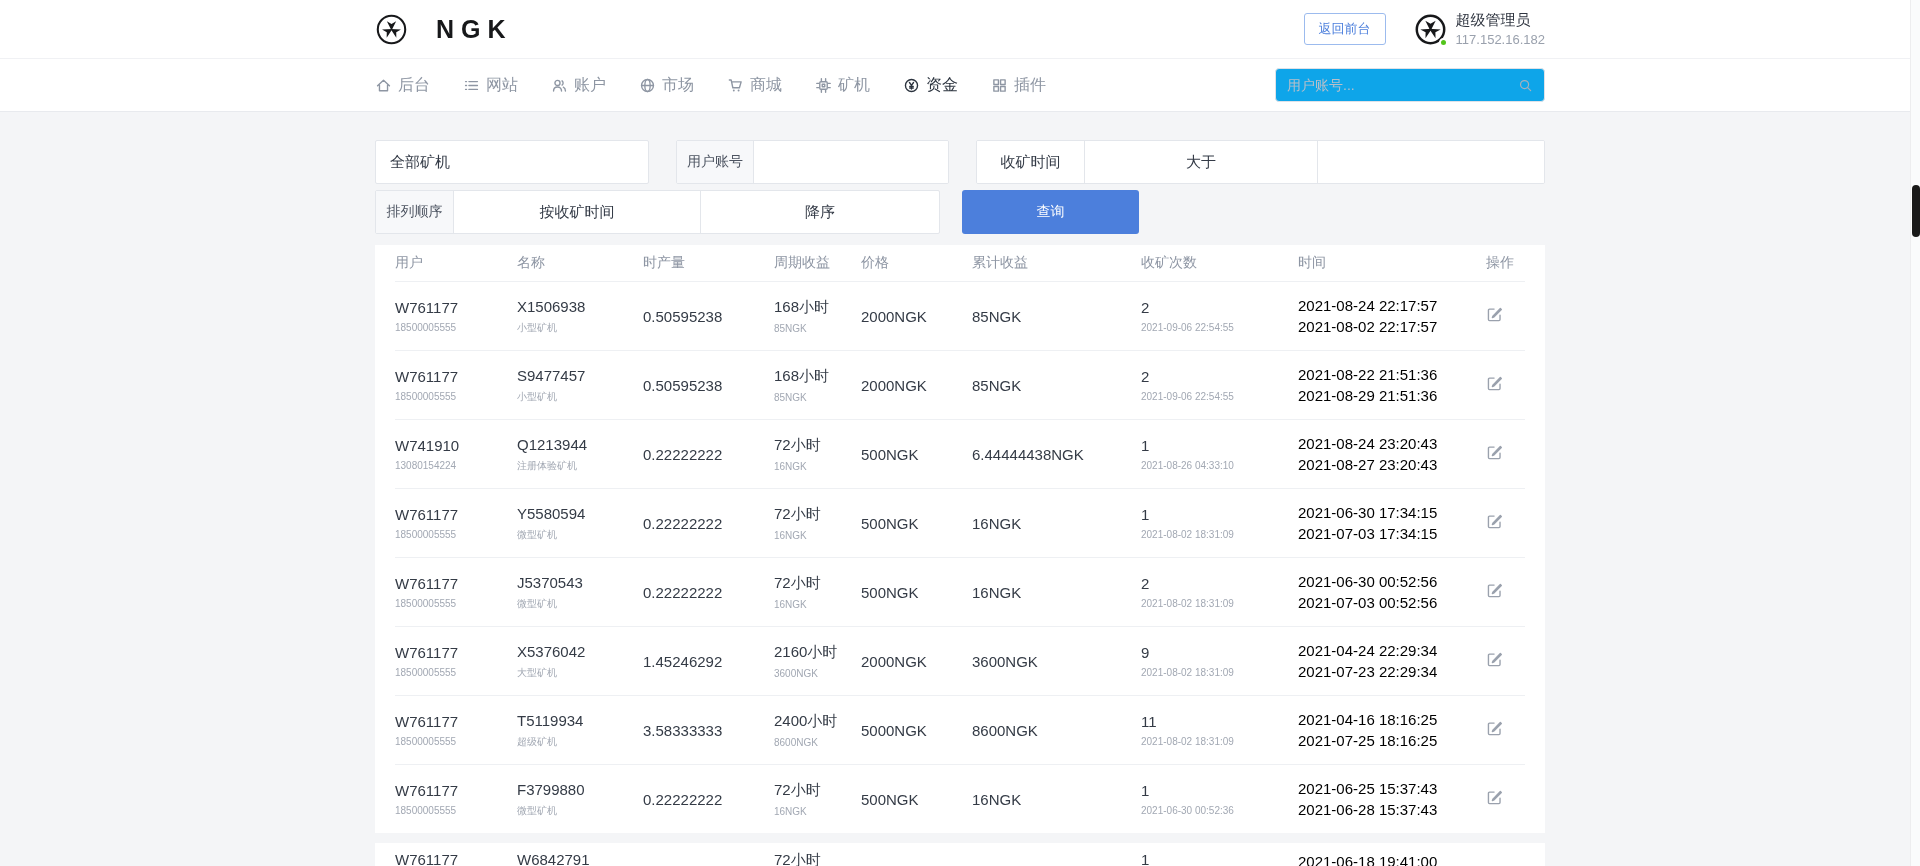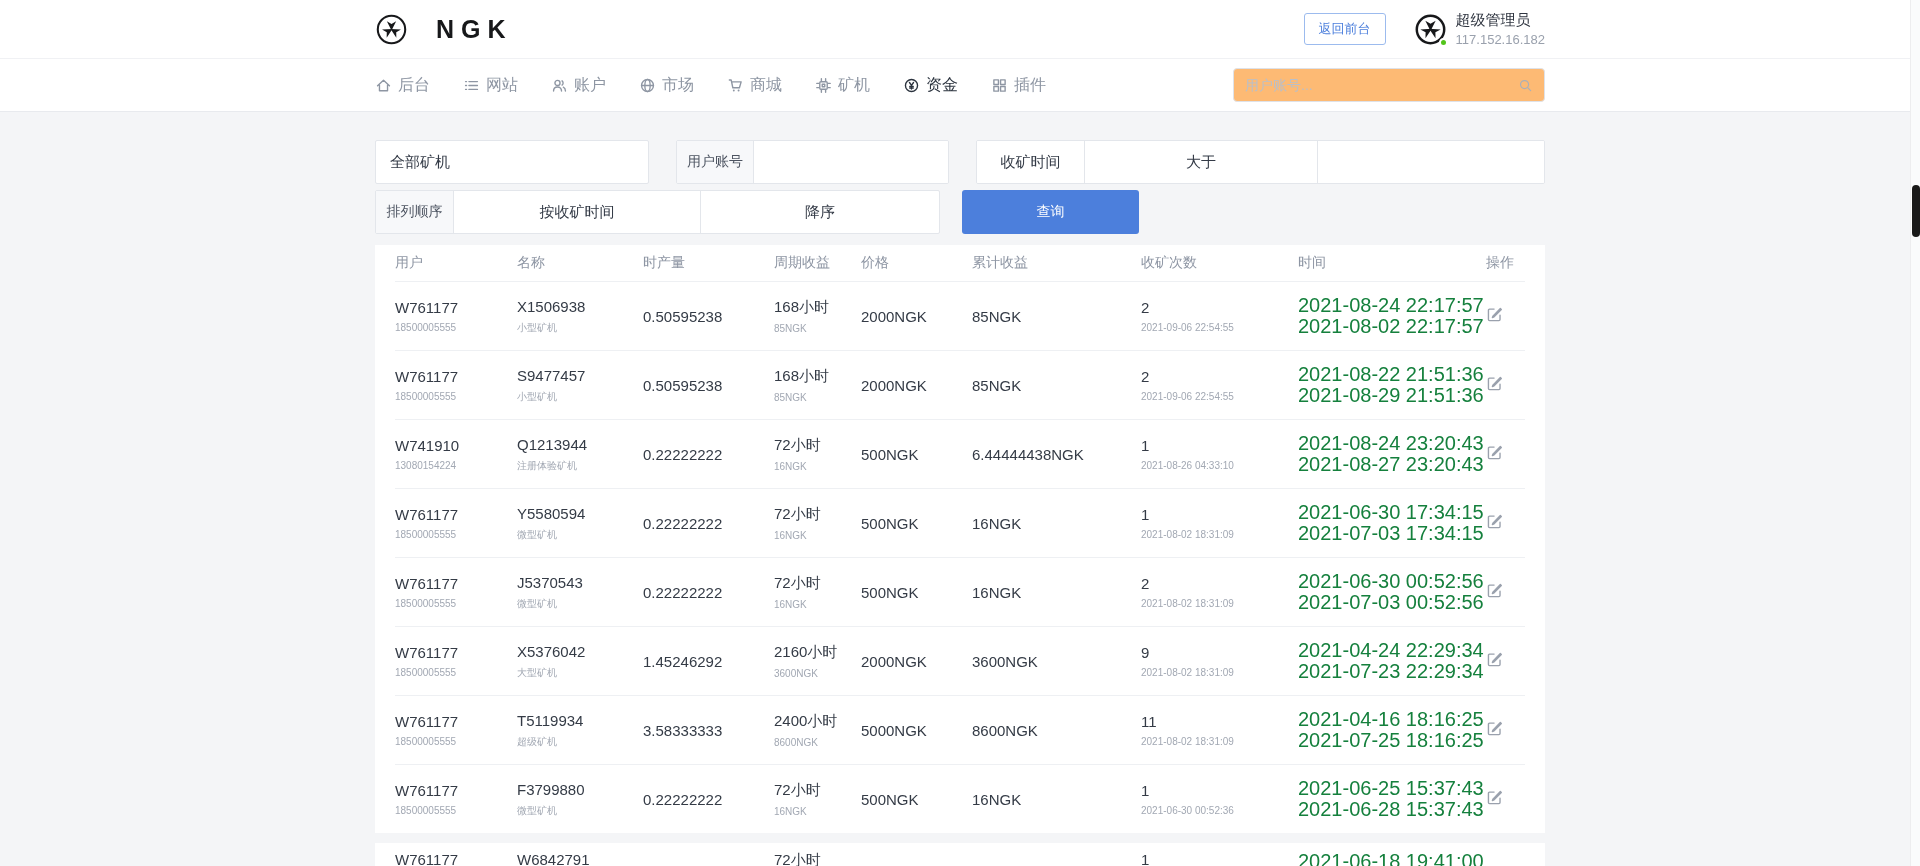--- a/index.html
+++ b/index.html
@@ -19,21 +19,21 @@
   .user-name { font-size:15px; color:#2f3540; }
   .user-ip { font-size:13px; color:#9aa1ad; margin-top:2px; }
 
   
   .navbar { height:53px; background:#fff; border-bottom:1px solid #e8eaee; }
   .navbar-inner { width:1170px; height:100%; margin:0 auto; display:flex; align-items:center; justify-content:space-between; }
   .nav-items { display:flex; align-items:center; gap:33px; }
   .nav-item { display:flex; align-items:center; gap:6px; font-size:16px; color:#8e96a3; cursor:pointer; }
   .nav-item svg { width:17px; height:17px; }
   .nav-item.active { color:#2b333e; }
-  .search-box { width:312px; height:34px; background:#fdba74; border:1px solid #dfe2e8; border-radius:4px; display:flex; align-items:center; padding:0 11px; }
+  .search-box { width:270px; height:34px; background:#0ea5e9; border:1px solid #dfe2e8; border-radius:4px; display:flex; align-items:center; padding:0 11px; }
   .search-box input { border:none; outline:none; flex:1; font-size:14px; color:#333; font-family:inherit; background:transparent; }
   .search-box input::placeholder { color:#b9bfc9; }
   .search-box svg { width:15px; height:15px; color:#aab0ba; flex:none; }
 
   
   .content { width:1170px; margin:28px auto 0; }
   .frow { display:flex; height:44px; }
   .frow2 { margin-top:6px; }
   .box { background:#fff; border:1px solid #e3e6eb; border-radius:2px; display:flex; align-items:stretch; overflow:hidden; }
   .seg { display:flex; align-items:center; }
@@ -50,21 +50,21 @@
   .btn-search { width:177px; margin-left:22px; background:#4c7fdc; border:none; border-radius:3px; color:#fff; font-size:14px; cursor:pointer; font-family:inherit; }
 
   
   .table-card { margin-top:11px; background:#fff; padding:0 20px; }
   .thead { display:flex; align-items:center; height:36px; font-size:14px; color:#8d95a3; }
   .trow { display:flex; align-items:center; height:69px; border-top:1px solid #eef0f3; }
   .c1{width:122px;} .c2{width:126px;} .c3{width:131px;} .c4{width:87px;} .c5{width:111px;}
   .c6{width:169px;} .c7{width:157px;} .c8{width:188px;} .c9{flex:1;}
   .primary { font-size:15px; color:#343b46; }
   .secondary { font-size:10px; color:#a2a8b3; margin-top:6px; }
-  .dline { font-size:20px; color:#15803d; line-height:21px; }
+  .dline { font-size:15px; color:#000000; line-height:21px; }
   .edit-btn { color:#9aa1ad; cursor:pointer; display:inline-flex; }
   .edit-btn svg { width:17px; height:17px; }
   .table-partial { margin-top:10px; background:#fff; padding:0 20px; height:120px; }
   .table-partial .trow { border-top:none; align-items:flex-start; padding-top:8px; }
   .table-partial .edit-btn { visibility:hidden; }
 
   
   .scrollbar { position:absolute; top:0; right:0; width:10px; height:866px; background:#fafbfc; border-left:1px solid #ededef; }
   .scroll-thumb { position:absolute; top:185px; left:1px; width:8px; height:52px; border-radius:4px; background:#191919; cursor:pointer; }
 

